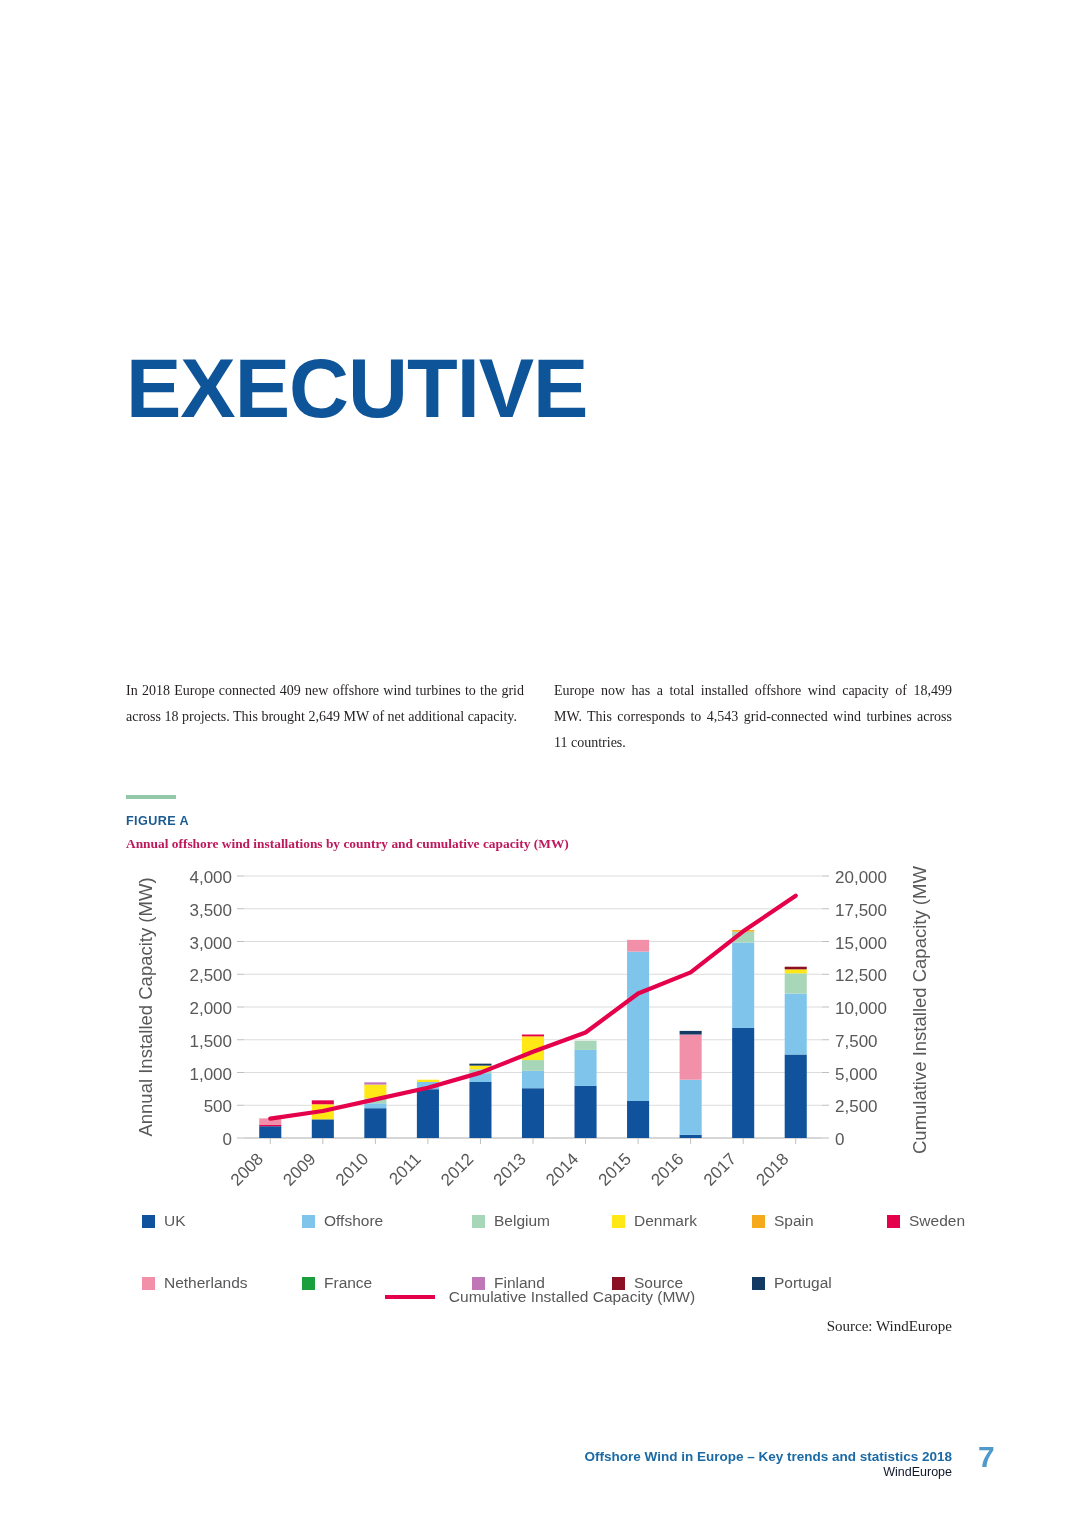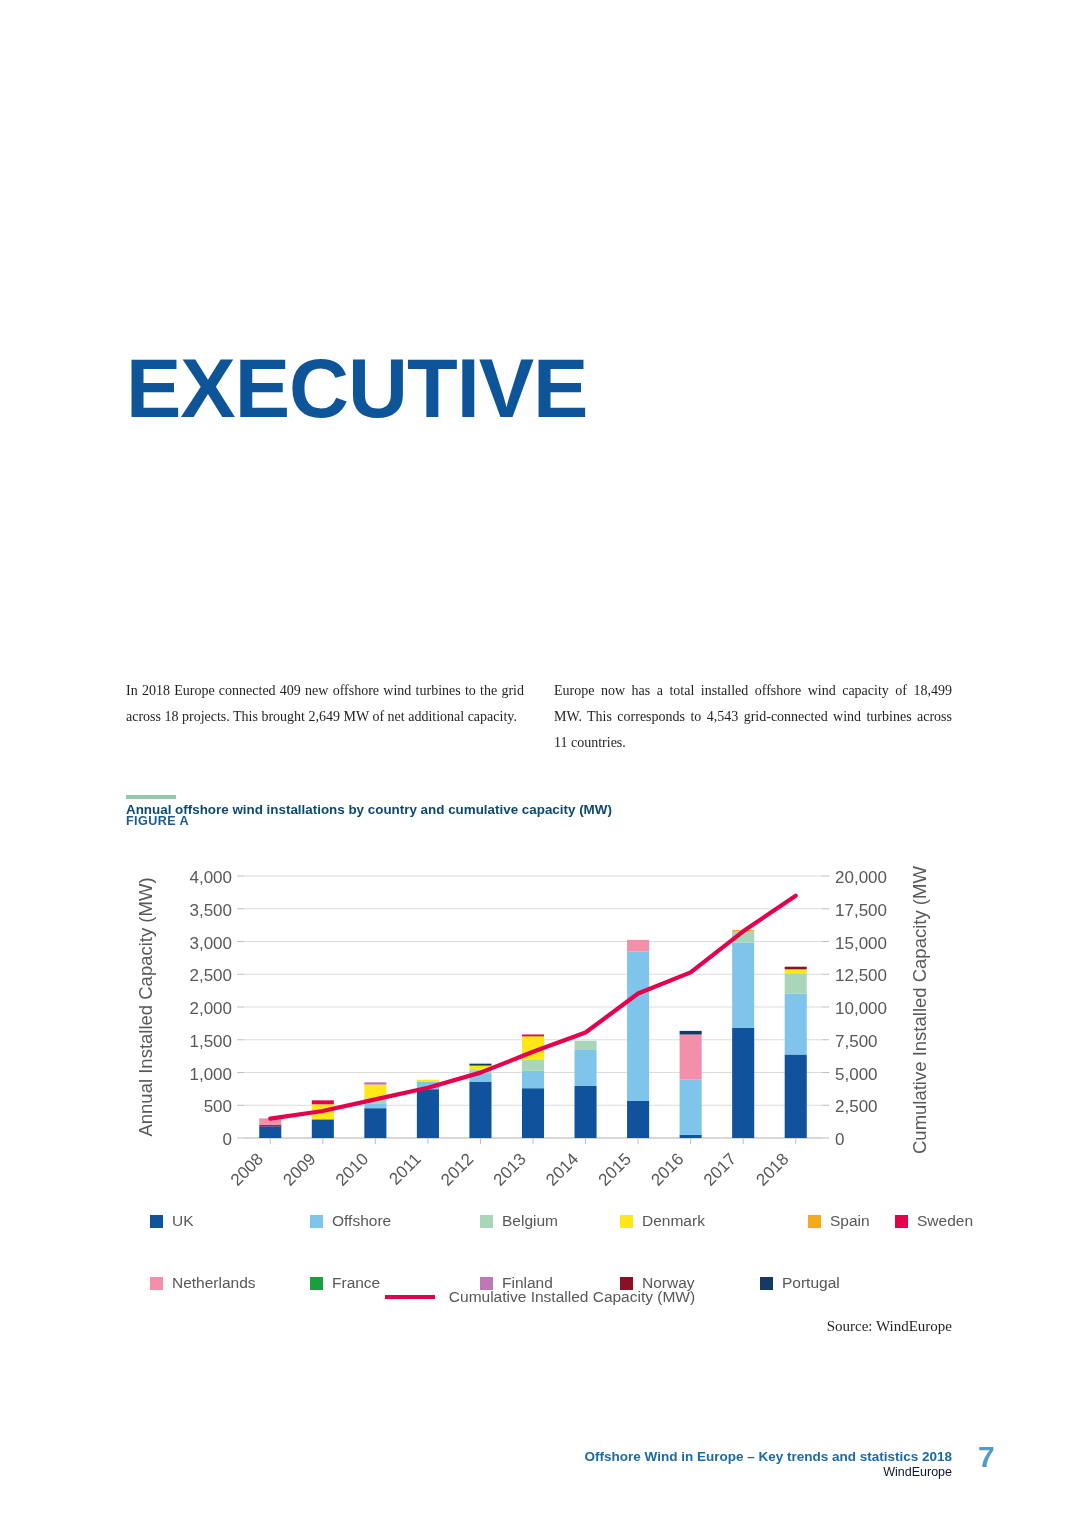--- a/index.html
+++ b/index.html
@@ -38,32 +38,33 @@
   .fig-rule {
     position:absolute; left:126px; top:795px;
     width:50px; height:4px; background:#93C8A8;
   }
   .fig-label {
     position:absolute; left:126px; top:814px;
     font-size:12.6px; font-weight:bold; letter-spacing:0.4px;
     color:#1B5B92;
   }
   .fig-title {
-    position:absolute; left:126px; top:802px;
+    position:absolute; left:126px; top:836px;
     font-size:13.4px; font-weight:bold;
-    color:#0c4a6e;
+    color:#be185d;
+    font-family:Liberation Serif, serif;
   }
 
   
   .chart { position:absolute; left:126px; top:866px; width:826px; height:360px; }
   .chart svg { display:block; }
 
   
   .legend {
-    position:absolute; left:150px; top:1212px;
+    position:absolute; left:142px; top:1212px;
     width:800px;
   }
   .legend-row { display:flex; margin-bottom:15px; }
   .legend-item { display:flex; align-items:center; }
   .legend-item .swatch {
     width:13px; height:13px; margin-right:9px; flex:none;
   }
   .legend-item .lbl {
     font-size:15.5px; color:#58585a;
     font-family:"Liberation Sans", sans-serif;
@@ -276,21 +277,21 @@
           <span class="lbl">Offshore</span>
         </div>
         <div class="legend-item" style="position: absolute; left: 330px; top: 0px;">
           <span class="swatch" style="background: rgb(168, 214, 184);"></span>
           <span class="lbl">Belgium</span>
         </div>
         <div class="legend-item" style="position: absolute; left: 470px; top: 0px;">
           <span class="swatch" style="background: rgb(255, 232, 22);"></span>
           <span class="lbl">Denmark</span>
         </div>
-        <div class="legend-item" style="position: absolute; left: 610px; top: 0px; margin-left: 48px;">
+        <div class="legend-item" style="position: absolute; left: 610px; top: 0px;">
           <span class="swatch" style="background: rgb(246, 169, 27);"></span>
           <span class="lbl">Spain</span>
         </div>
         <div class="legend-item" style="position: absolute; left: 745px; top: 0px;">
           <span class="swatch" style="background: rgb(228, 0, 75);"></span>
           <span class="lbl">Sweden</span>
         </div>
       </div>
     <div class="legend-row" id="legend-row-1" style="position: relative; height: 20px;">
         <div class="legend-item" style="position: absolute; left: 0px; top: 27px;">
@@ -300,21 +301,21 @@
         <div class="legend-item" style="position: absolute; left: 160px; top: 27px;">
           <span class="swatch" style="background: rgb(25, 160, 60);"></span>
           <span class="lbl">France</span>
         </div>
         <div class="legend-item" style="position: absolute; left: 330px; top: 27px;">
           <span class="swatch" style="background: rgb(192, 119, 184);"></span>
           <span class="lbl">Finland</span>
         </div>
         <div class="legend-item" style="position: absolute; left: 470px; top: 27px;">
           <span class="swatch" style="background: rgb(139, 16, 35);"></span>
-          <span class="lbl">Norway</span>
+          <span class="lbl">Source</span>
         </div>
         <div class="legend-item" style="position: absolute; left: 610px; top: 27px;">
           <span class="swatch" style="background: rgb(18, 58, 99);"></span>
           <span class="lbl">Portugal</span>
         </div>
       </div>
   </div>
 
   <div class="cum-legend">
     <span class="cum-line" style="background: rgb(228, 0, 75);"></span>

